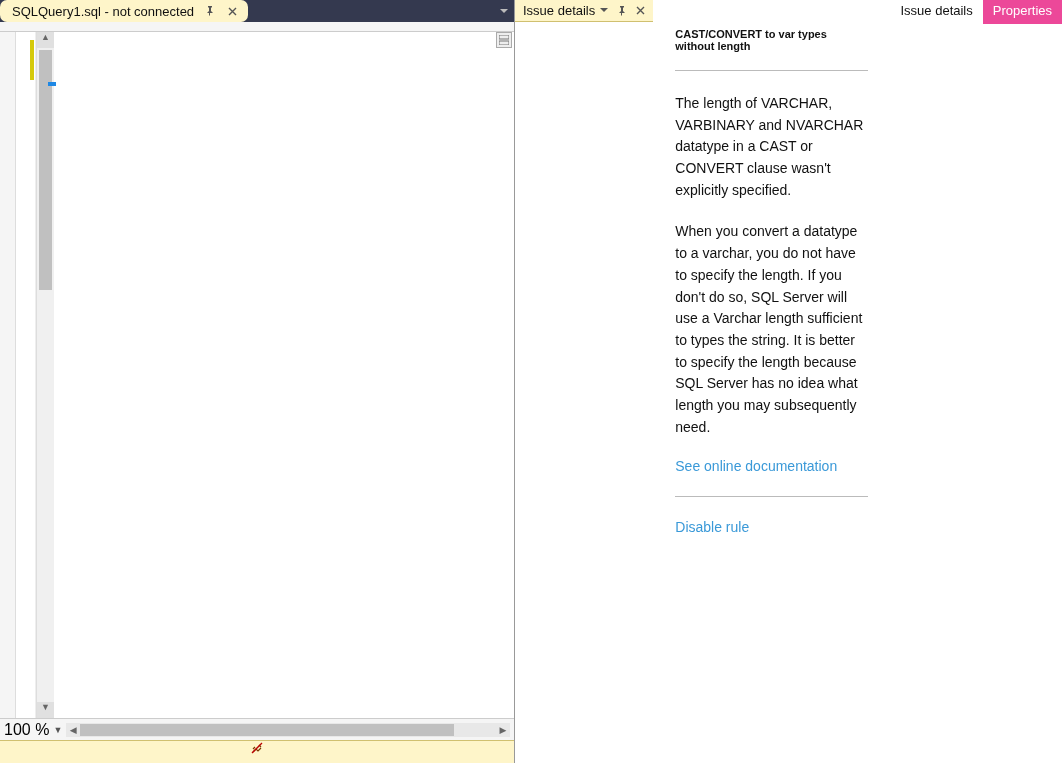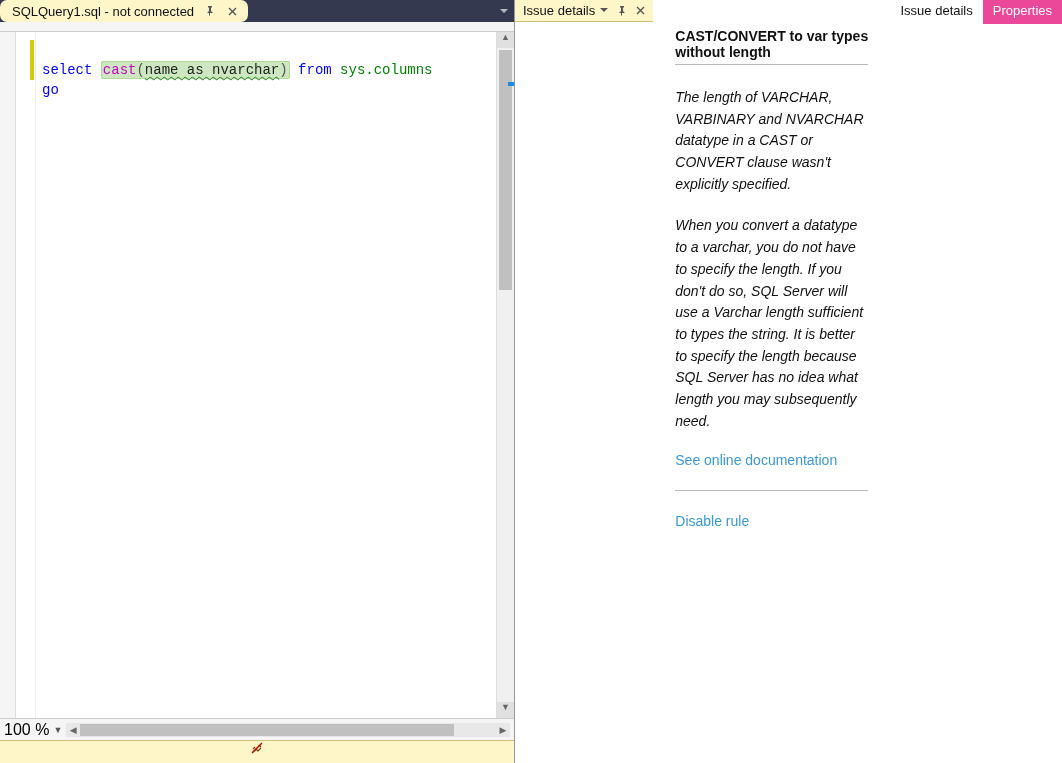--- a/index.html
+++ b/index.html
@@ -42,23 +42,23 @@
   .hscroll .track { flex: 1; height: 100%; background: #e8e8e8; position: relative; }
   .hscroll .thumb { position: absolute; left: 0; top: 1px; height: 12px; width: 90%; background: #c0c0c0; }
 
   .status-bar { height: 23px; background: #fef5c9; border-top: 1px solid #d0c070; display: flex; align-items: center; padding: 0 8px; gap: 6px; font-size: 12.5px; color: #333; flex-direction: column; }
   .status-bar .icon { font-size: 13px; }
 
   .panel-header { background: #fef5c9; color: #111; height: 22px; display: flex; align-items: center; padding: 0 4px 0 8px; border-bottom: 1px solid #d0c070; }
   .panel-header .title { flex: 1; }
   .panel-header .btn { width: 18px; height: 18px; display: flex; align-items: center; justify-content: center; color: #444; cursor: pointer; font-size: 11px; }
   .panel-body { flex: 1; padding: 28px 22px 10px 22px; overflow: auto; color: #111; }
-  .issue-title { font-weight: bold; font-size: 14px; margin-bottom: 4px; }
+  .issue-title { font-weight: bold; font-size: 11px; margin-bottom: 18px; }
   .hr { border: none; border-top: 1px solid #bbb; margin: 0 0 22px 0; }
-  .desc { font-style: italic; font-size: 14px; line-height: 1.55; margin-bottom: 20px; }
+  .desc { font-size: 14px; line-height: 1.55; margin-bottom: 20px; }
   .link { color: #3a99d8; font-size: 14px; cursor: pointer; display: inline-block; }
   .code-label { font-size: 14px; margin: 20px 0 22px 0; }
   .bottom-tabs { height: 24px; background: #34394f; display: flex; align-items: stretch; }
   .bottom-tabs .btab { padding: 3px 10px; font-size: 13px; color: #111; background: #fff; cursor: pointer; }
   .bottom-tabs .btab.active { background: #ec4899; color: #fff; }
 
   svg { display: block; }
 </style>
 </head>
 <body>
@@ -93,24 +93,20 @@
         <svg width="10" height="10" viewBox="0 0 10 10">
             <rect x="0" y="0" width="10" height="4" fill="none" stroke="#777"></rect>
             <rect x="0" y="6" width="10" height="4" fill="none" stroke="#777"></rect>
           </svg>
       </div>
       <div class="code-area">
         <div class="gutter">
           <div class="gutter-outline"></div>
         </div>
         <div class="change-bar"></div>
-        <div class="code-content">
-<span class="tok-kw">select</span> <span class="cast-hl"><span class="tok-func">cast</span><span class="tok-paren">(</span><span class="tok-arg wavy">name as nvarchar</span><span class="tok-paren">)</span></span> <span class="tok-kw">from</span> <span class="tok-sys">sys.columns</span>
-<span class="tok-kw">go</span>
-        </div>
         <div class="vscroll">
           <div class="up">▲</div>
           <div class="thumb"></div>
           <div class="mark"></div>
           <div class="down" style="position:absolute;bottom:0;left:0;right:0;">▼</div>
         </div>
       </div>
 
       <div class="zoom-bar">
         <span class="zoom-val">100 %</span>

